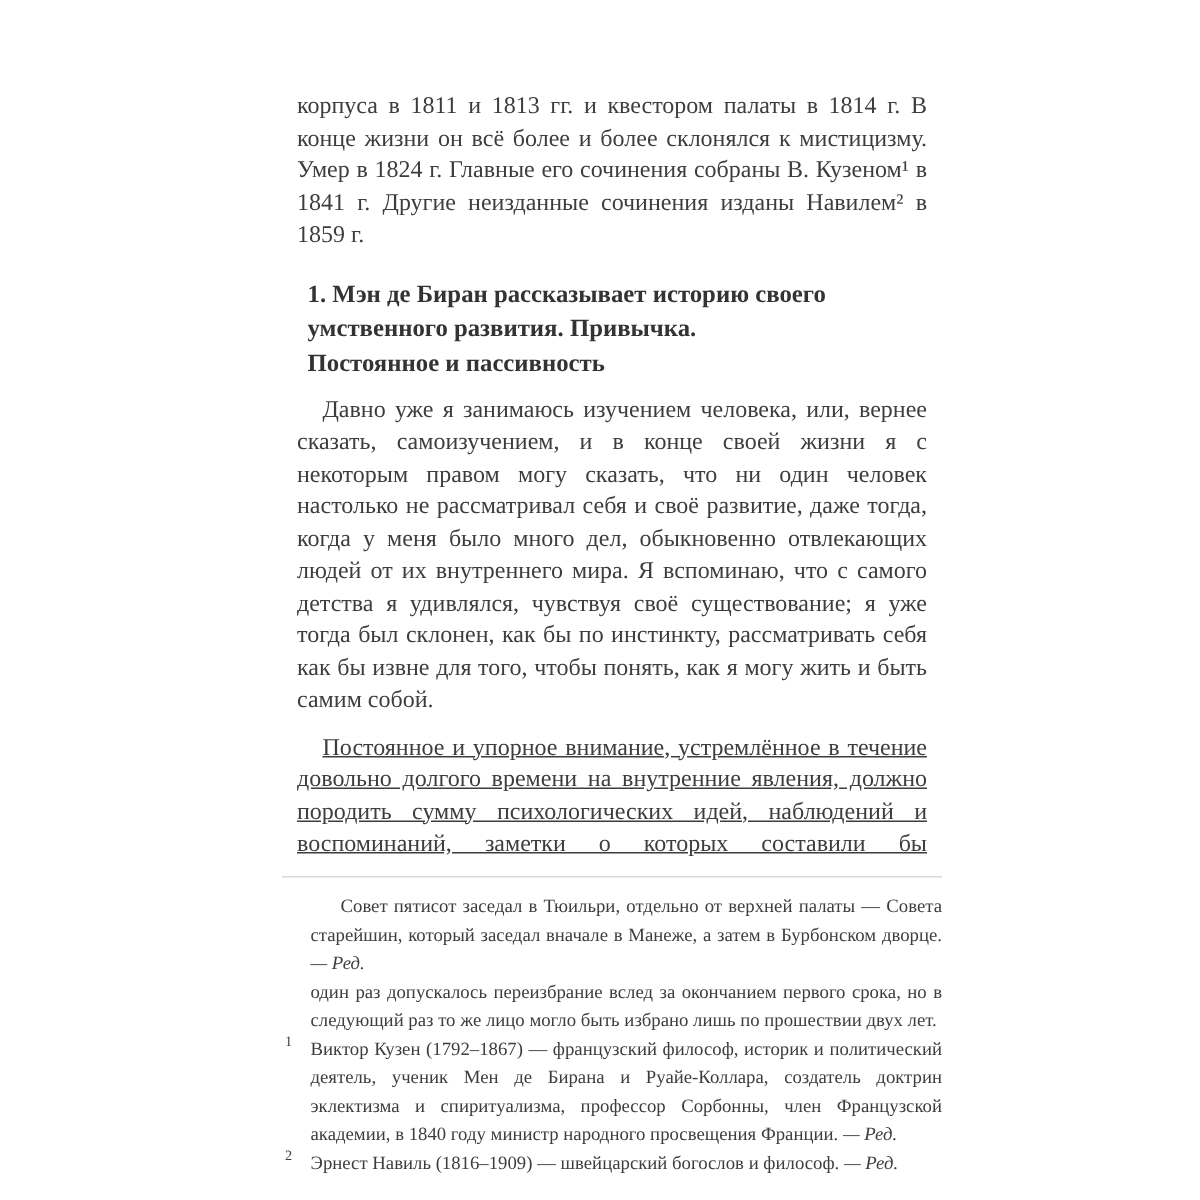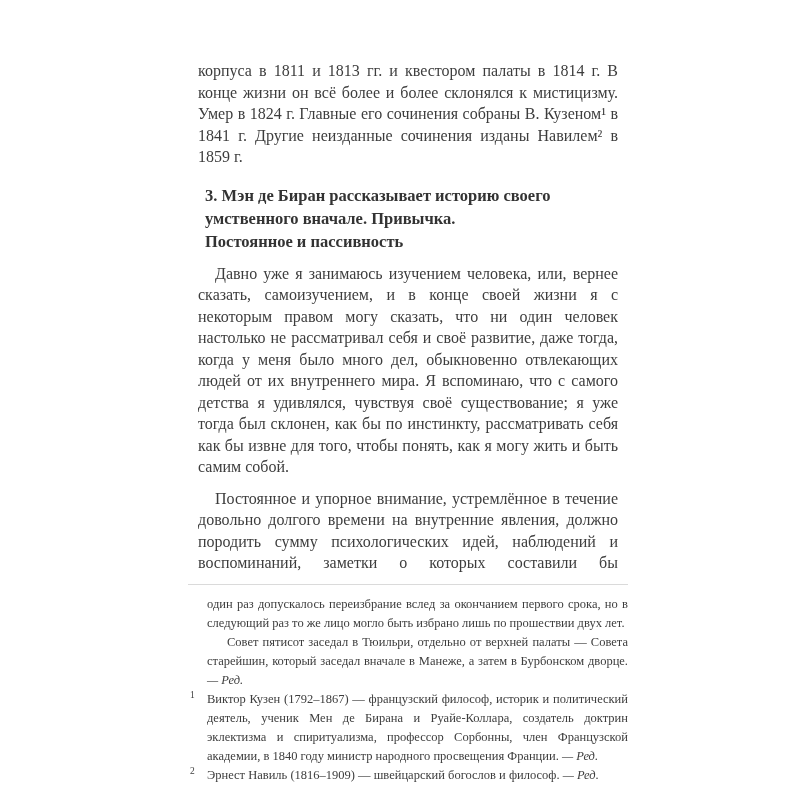--- a/index.html
+++ b/index.html
@@ -20,21 +20,21 @@
   .body-par {
     margin: 10px;
     font-size: 16px;
     line-height: 21.5px;
     color: #3d3d3d;
     text-align: justify;
     hyphens: auto;
   }
   .cont-par { margin-bottom: 16px; }
   .indent { text-indent: 17px; }
-  .justify-last { text-align-last: justify; }
+  .justify-last { text-align-last: justify; text-decoration: underline; }
   .section-heading {
     margin: 0 0 8px 0;
     padding-left: 17px;
     font-size: 16.5px;
     line-height: 23px;
     font-weight: bold;
     color: #333333;
   }
   .fn-separator {
     border: none;
@@ -92,35 +92,35 @@
 </style>
 </head>
 <body>
 
 <div class="page">
   <main class="text-column">
 
     <p class="body-par cont-par">корпуса в 1811 и 1813 гг. и квестором палаты в 1814 г. В конце жизни он всё более и более склонялся к мистицизму. Умер в 1824 г. Главные его сочинения собраны В. Кузеном¹ в 1841 г. Другие неизданные сочинения изданы Навилем² в 1859 г.</p>
 
     <h2 class="section-heading">
-      <div>3. Мэн де Биран рассказывает историю своего</div>
-      <div>умственного вначале. Привычка.</div>
+      <div>1. Мэн де Биран рассказывает историю своего</div>
+      <div>умственного развития. Привычка.</div>
       <div>Постоянное и пассивность</div>
     </h2>
 
     <p class="body-par indent">Давно уже я занимаюсь изучением человека, или, вернее сказать, самоизучением, и в конце своей жизни я с некоторым правом могу сказать, что ни один человек настолько не рассматривал себя и своё развитие, даже тогда, когда у меня было много дел, обыкновенно отвлекающих людей от их внутреннего мира. Я вспоминаю, что с самого детства я удивлялся, чувствуя своё существование; я уже тогда был склонен, как бы по инстинкту, рассматривать себя как бы извне для того, чтобы понять, как я могу жить и быть самим собой.</p>
 
     <p class="body-par indent justify-last">Постоянное и упорное внимание, устремлённое в течение довольно долгого времени на внутренние явления, должно породить сумму психологических идей, наблюдений и воспоминаний, заметки о которых составили бы</p>
 
     <hr class="fn-separator">
 
     <section class="footnotes">
+      <p class="fn fn-indent"><span>Совет пятисот заседал в Тюильри, отдельно от верхней палаты — Совета старейшин, который заседал вначале в Манеже, а затем в Бурбонском дворце.</span> <em class="ref">— Ред.</em></p>
+
       <p class="fn"><span>один раз допускалось переизбрание вслед за окончанием первого срока, но в следующий раз то же лицо могло быть избрано лишь по прошествии двух лет.</span></p>
-
-      <p class="fn fn-indent"><span>Совет пятисот заседал в Тюильри, отдельно от верхней палаты — Совета старейшин, который заседал вначале в Манеже, а затем в Бурбонском дворце.</span> <em class="ref">— Ред.</em></p>
 
       <p class="fn"><span class="fn-marker">1</span><span>Виктор Кузен (1792–1867) — французский философ, историк и политический деятель, ученик Мен де Бирана и Руайе-Коллара, создатель доктрин эклектизма и спиритуализма, профессор Сорбонны, член Французской академии, в 1840 году министр народного просвещения Франции.</span> <em class="ref">— Ред.</em></p>
 
       <p class="fn"><span class="fn-marker">2</span><span>Эрнест Навиль (1816–1909) — швейцарский богослов и философ.</span> <em class="ref">— Ред.</em></p>
     </section>
 
     <footer class="page-footer">
       <span class="page-number">8</span>
       <span class="footer-divider"></span>
       <span class="running-title">КНИГА третья</span>

